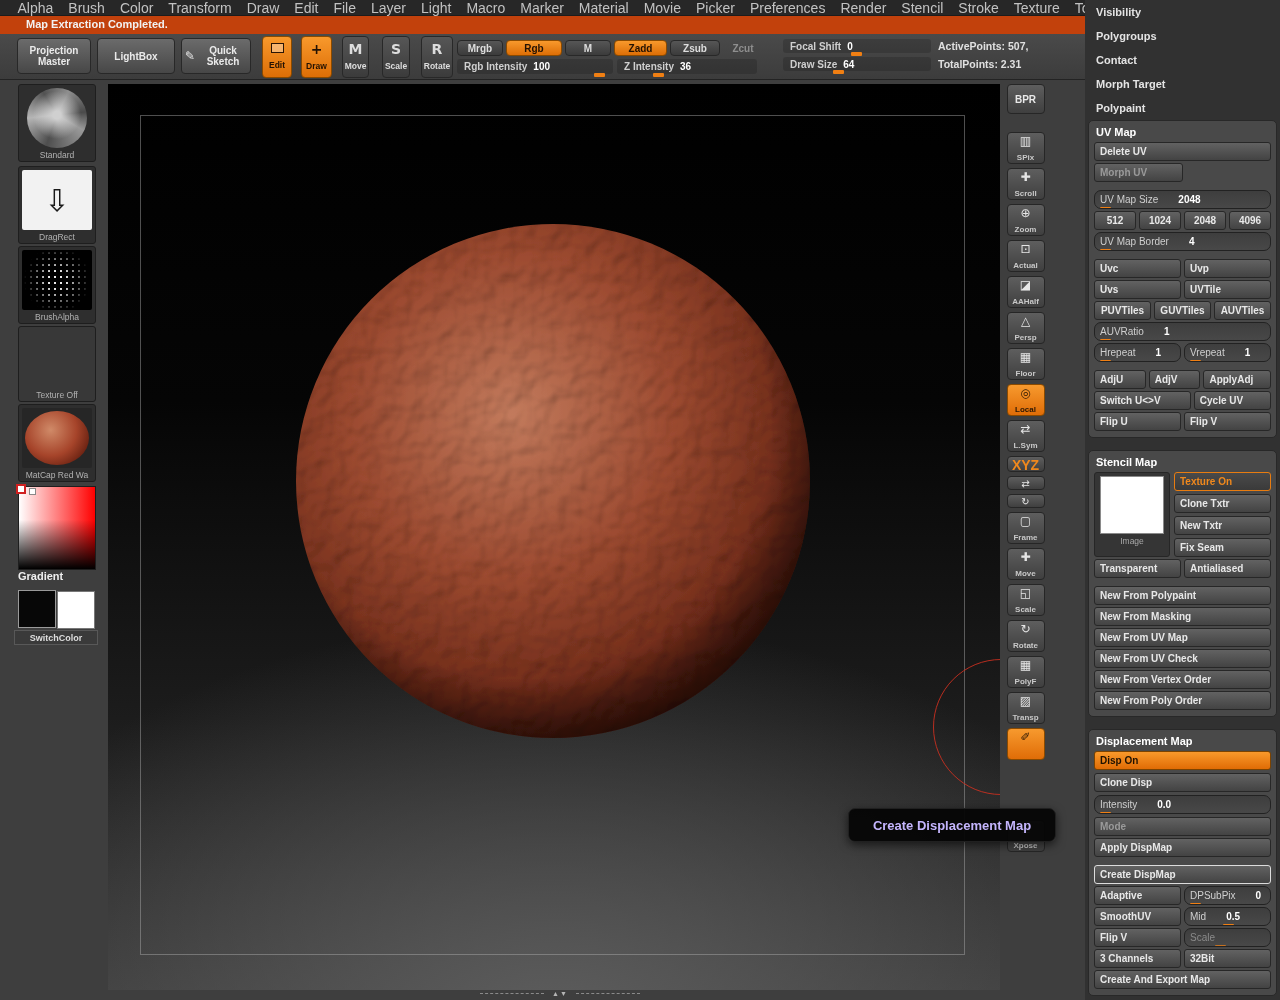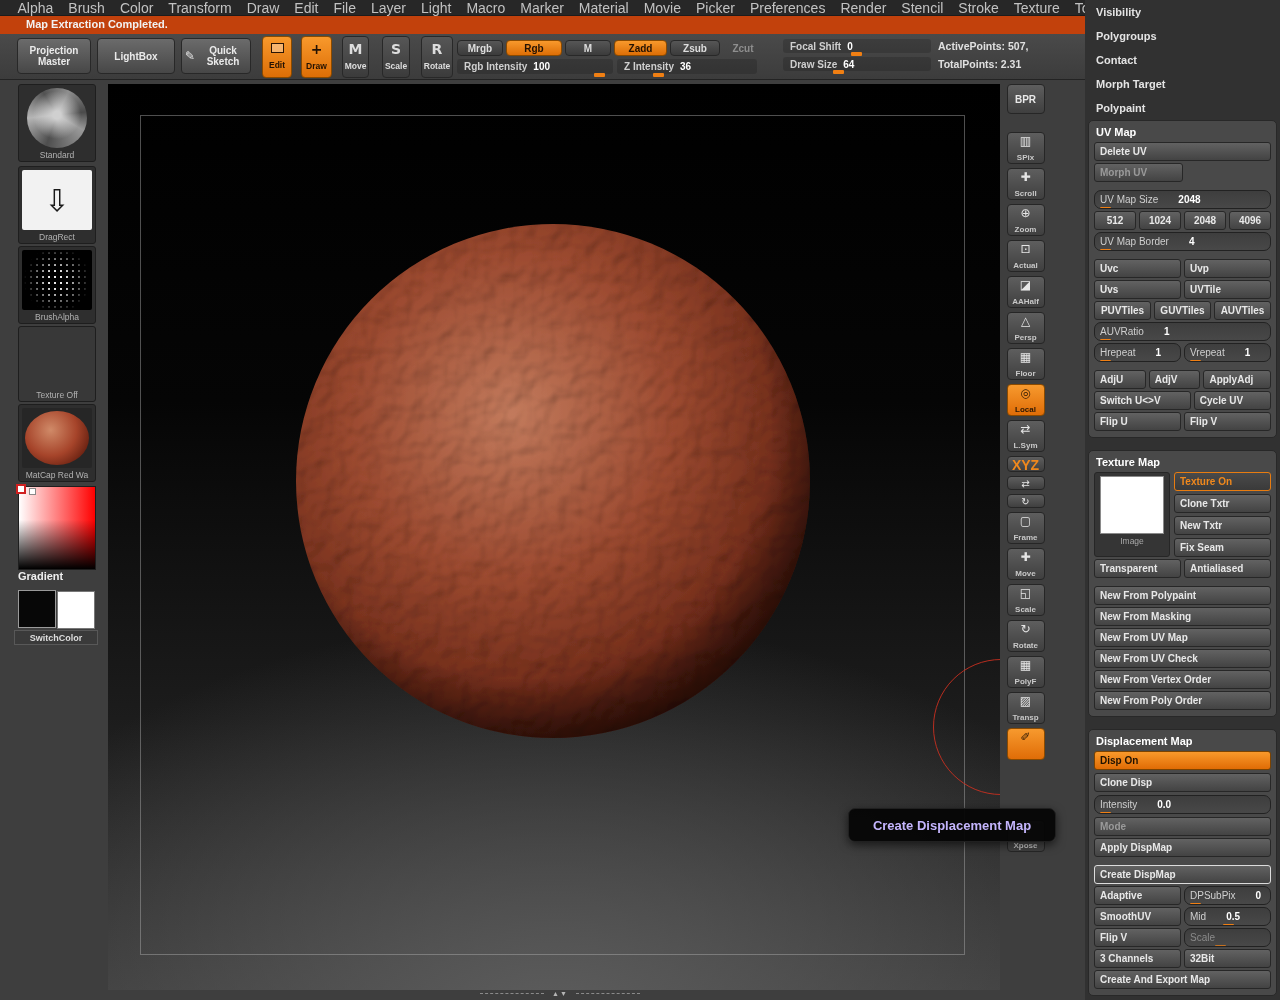--- a/index.html
+++ b/index.html
@@ -463,21 +463,21 @@
         <button class="pbtn tick" style="flex:1.3;">Switch U&lt;&gt;V</button>
         <button class="pbtn">Cycle UV</button>
       </div>
       <div class="row">
         <button class="pbtn tick">Flip U</button>
         <button class="pbtn">Flip V</button>
       </div>
     </section>
 
     <section class="section">
-      <h3>Texture Map</h3>
+      <h3>Stencil Map</h3>
       <div class="cols">
         <div class="thumbwell">
           <div class="thumb-img"></div>
           <span class="thumb-cap">Image</span>
         </div>
         <div class="colstack">
           <button class="pbtn on-outline">Texture On</button>
           <button class="pbtn">Clone Txtr</button>
           <button class="pbtn">New Txtr</button>
           <button class="pbtn">Fix Seam</button>

